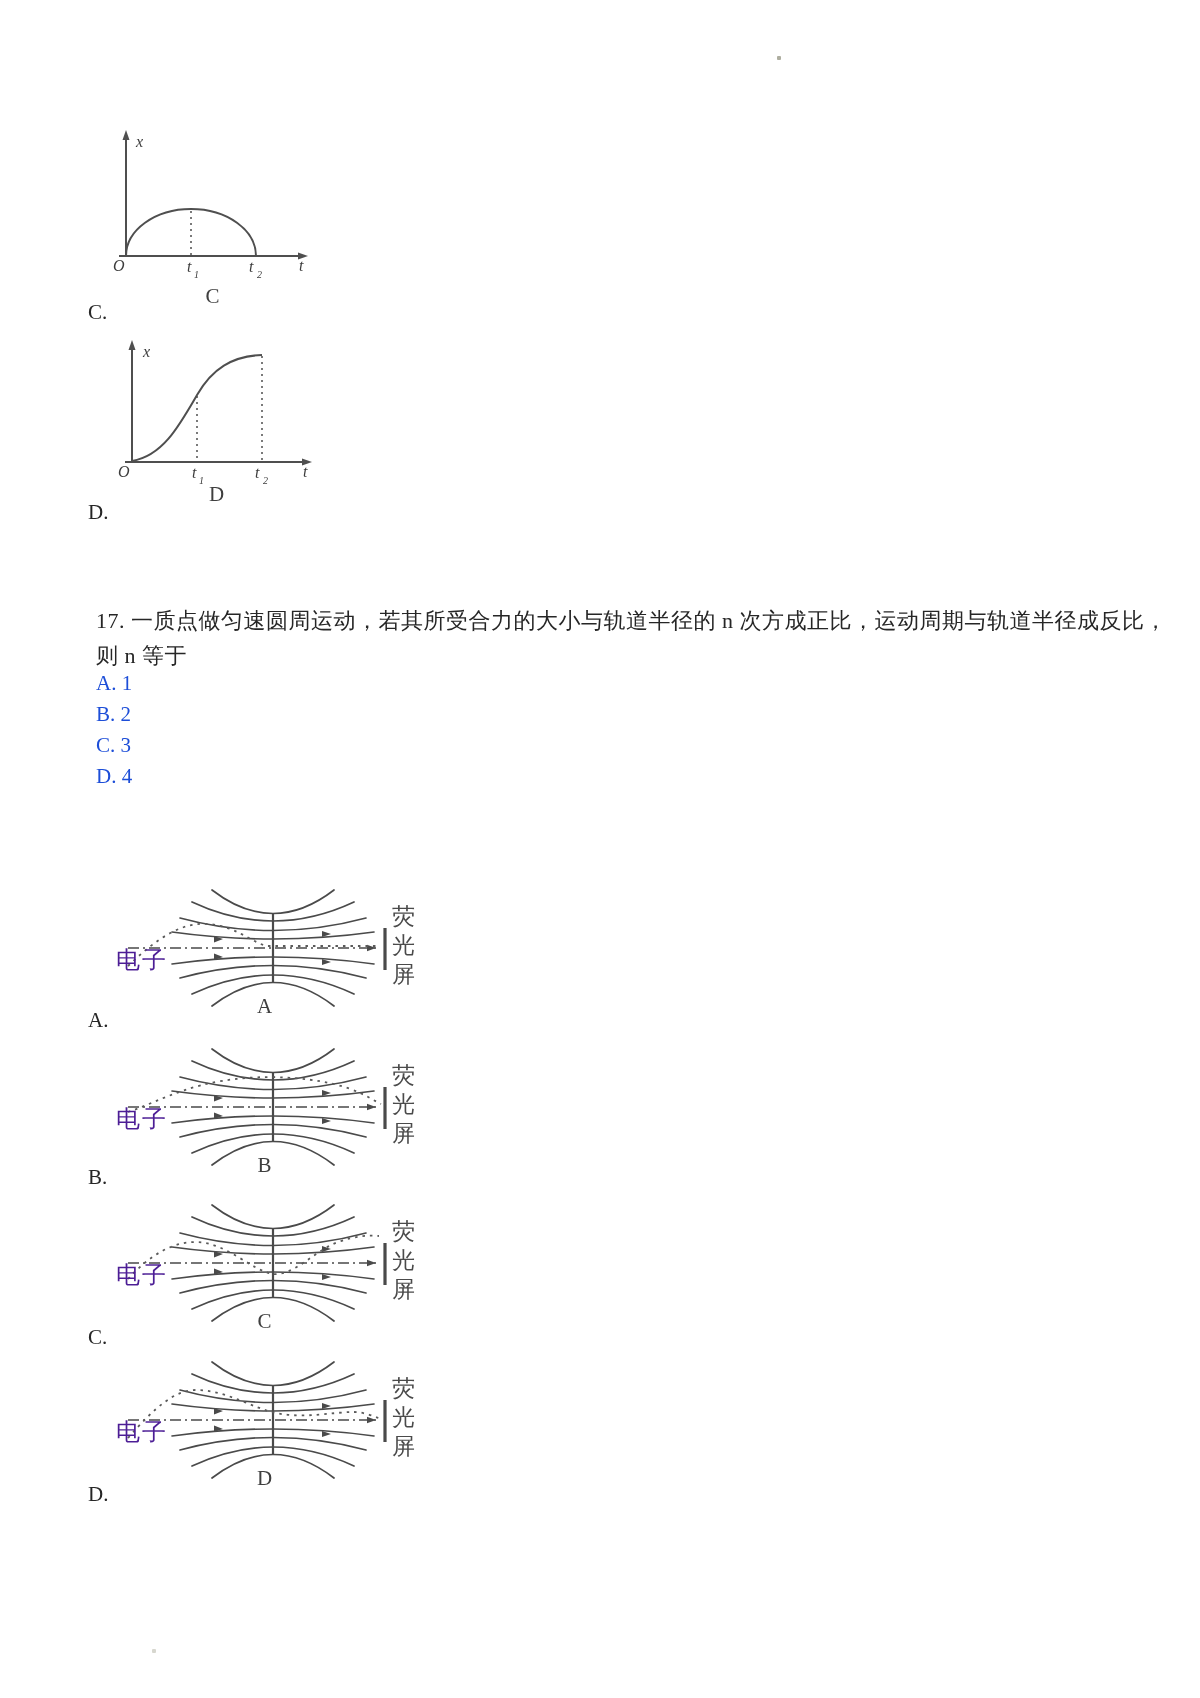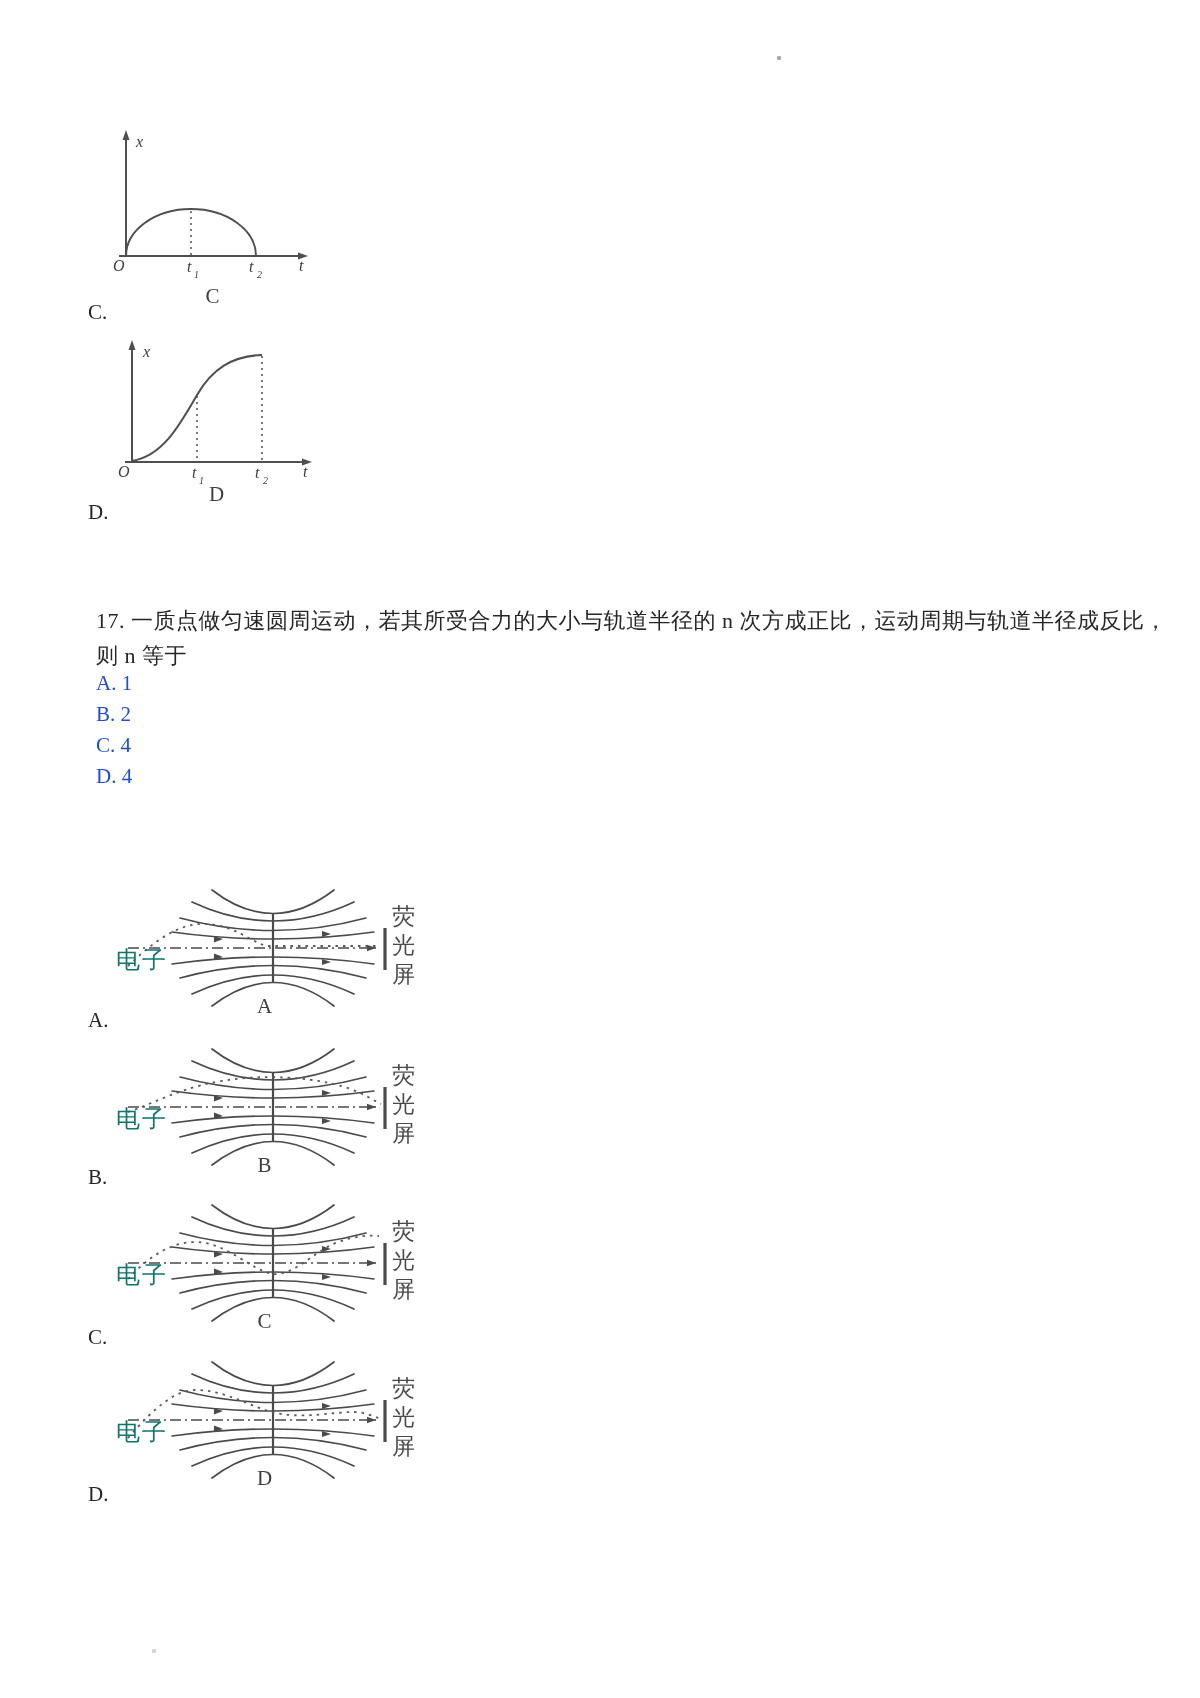--- a/index.html
+++ b/index.html
@@ -4,21 +4,21 @@
 <style>
   html,body{margin:0;padding:0;background:#ffffff;}
   .page{position:relative;width:1200px;height:1698px;background:#ffffff;overflow:hidden;
         font-family:"Liberation Serif","DejaVu Serif",serif;color:#1f1f1f;}
   .tline{position:absolute;font-size:22px;white-space:nowrap;letter-spacing:0.5px;color:#262626;}
   .optline{position:absolute;font-size:21px;white-space:nowrap;color:#1d4ed8;}
   .optletter{position:absolute;font-size:21px;color:#262626;}
   .gcaption{position:absolute;text-align:center;font-size:21px;color:#3f3f3f;letter-spacing:1px;}
   .fblock{position:absolute;width:345px;height:150px;}
   .fblock svg{position:absolute;left:0;top:0;}
-  .elabel{position:absolute;left:16px;top:64px;font-size:24px;color:#0f766e;letter-spacing:2px;}
+  .elabel{position:absolute;left:16px;top:64px;font-size:24px;color:#4c1d95;letter-spacing:2px;}
   .slabel{position:absolute;left:292px;top:22px;width:26px;font-size:23px;line-height:29px;
           color:#4a4a4a;text-align:left;word-break:break-all;}
   .speck{position:absolute;width:4px;height:4px;background:#9a9a88;border-radius:1px;opacity:.8;}
   .gtext{font-style:italic;font-size:16px;fill:#3c3c3c;font-family:"Liberation Serif","DejaVu Serif",serif;}
   .gsub{font-style:italic;font-size:10px;fill:#3c3c3c;font-family:"Liberation Serif","DejaVu Serif",serif;}
 </style>
 </head>
 <body>
 
 <div class="page">
@@ -70,21 +70,21 @@
     <text class="gsub" x="151" y="148">2</text>
     <text class="gtext" x="191" y="141">t</text>
   </svg>
   <div class="gcaption" style="left:112px;top:482px;width:210px;">D</div>
   <div class="optletter" style="left:88px;top:500px;">D.</div>
 
   <div class="tline" style="left:96px;top:606px;">17. 一质点做匀速圆周运动，若其所受合力的大小与轨道半径的 n 次方成正比，运动周期与轨道半径成反比，</div>
   <div class="tline" style="left:96px;top:641px;">则 n 等于</div>
   <div class="optline" style="left:96px;top:671px;">A. 1</div>
   <div class="optline" style="left:96px;top:702px;">B. 2</div>
-  <div class="optline" style="left:96px;top:733px;">C. 4</div>
+  <div class="optline" style="left:96px;top:733px;">C. 3</div>
   <div class="optline" style="left:96px;top:764px;">D. 4</div>
 
 
   <div class="fblock" style="left:100px;top:880px;">
     <svg width="345" height="150" viewBox="0 0 345 150">
       <defs>
         <g id="flines">
           <g stroke="#4a4a4a" stroke-width="1.7" fill="none" stroke-linecap="round">
             <path d="M 112,10 Q 173,57 234,10"></path>
             <path d="M 92,22 Q 173,60 254,22"></path>

